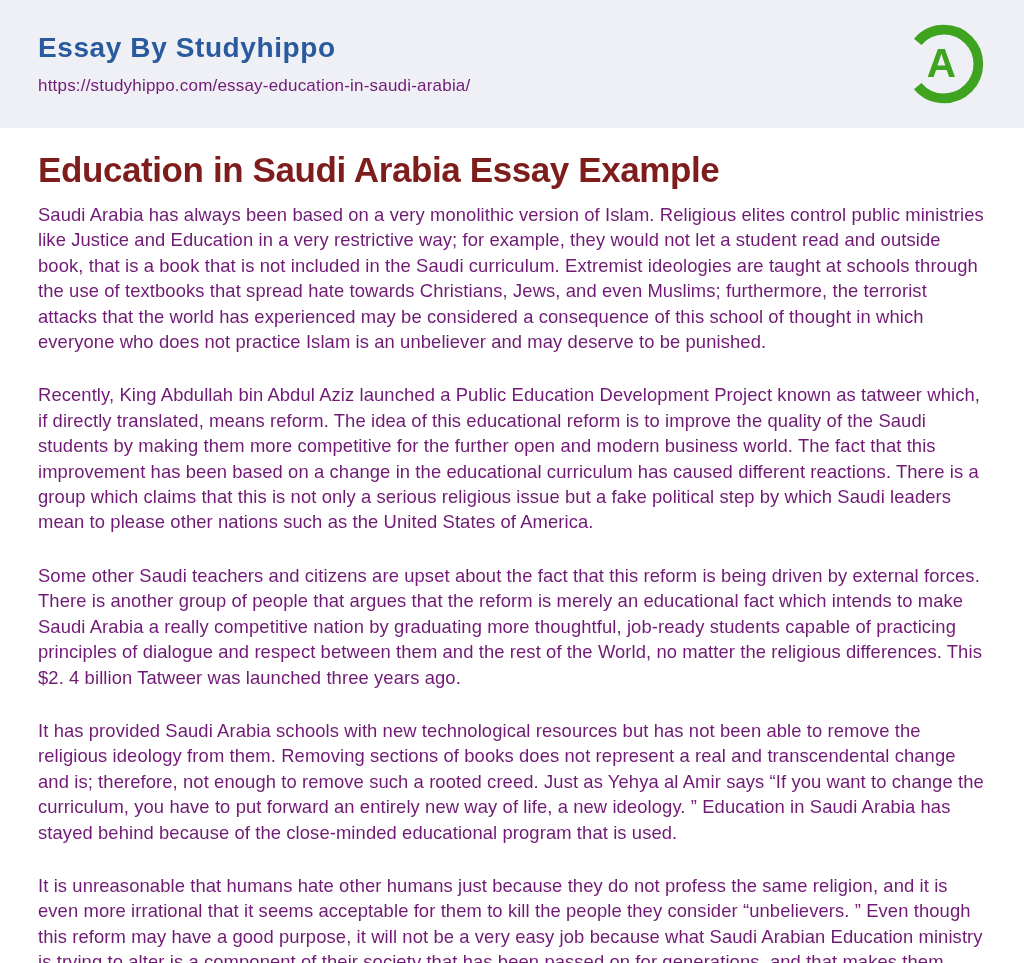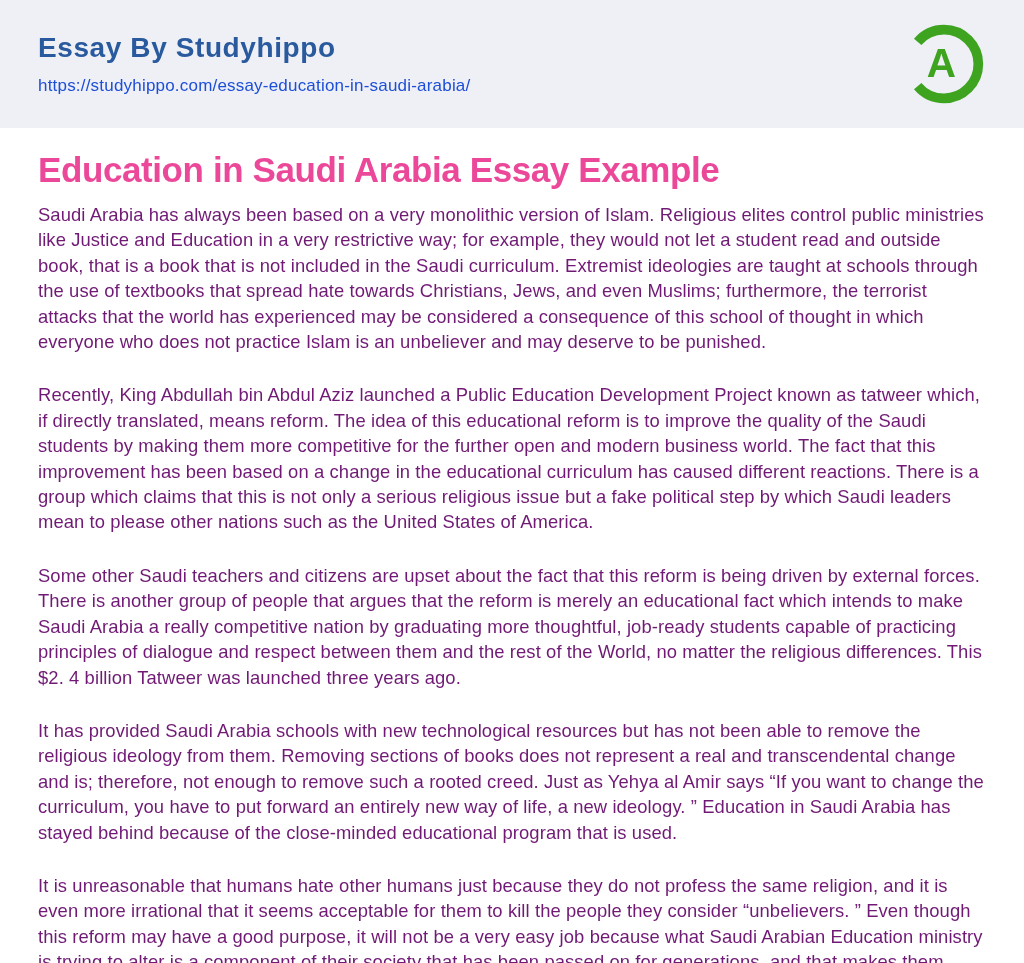--- a/index.html
+++ b/index.html
@@ -27,35 +27,35 @@
     justify-content: center;
   }
   .byline {
     color: #2a5a9e;
     font-size: 28px;
     font-weight: 700;
     letter-spacing: 0.6px;
     margin-bottom: 12px;
   }
   .url {
-    color: #1d4ed8;
+    color: #701a75;
     font-size: 17px;
     letter-spacing: 0.2px;
     text-decoration: none;
   }
   .logo {
     width: 88px;
     height: 88px;
     flex: 0 0 auto;
   }
   .content {
     padding: 0 34px 40px 38px;
   }
   .content h1 {
-    color: #ec4899;
+    color: #7f1d1d;
     font-size: 35px;
     font-weight: 700;
     letter-spacing: -0.4px;
     margin: 22px 0 12px 0;
     line-height: 40px;
   }
   .content p {
     color: #701a75;
     font-size: 18.4px;
     line-height: 25.4px;

